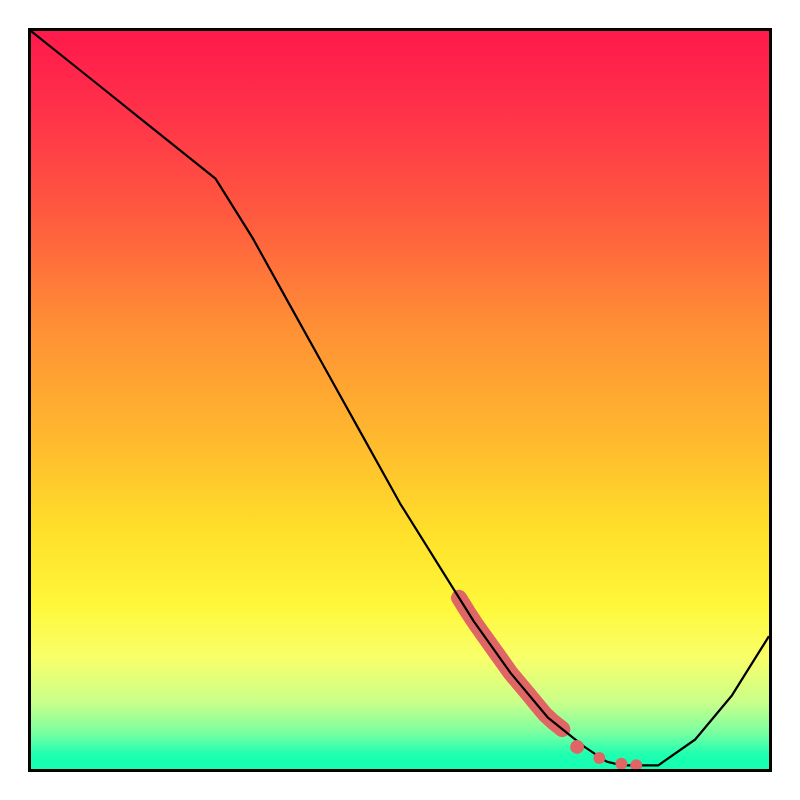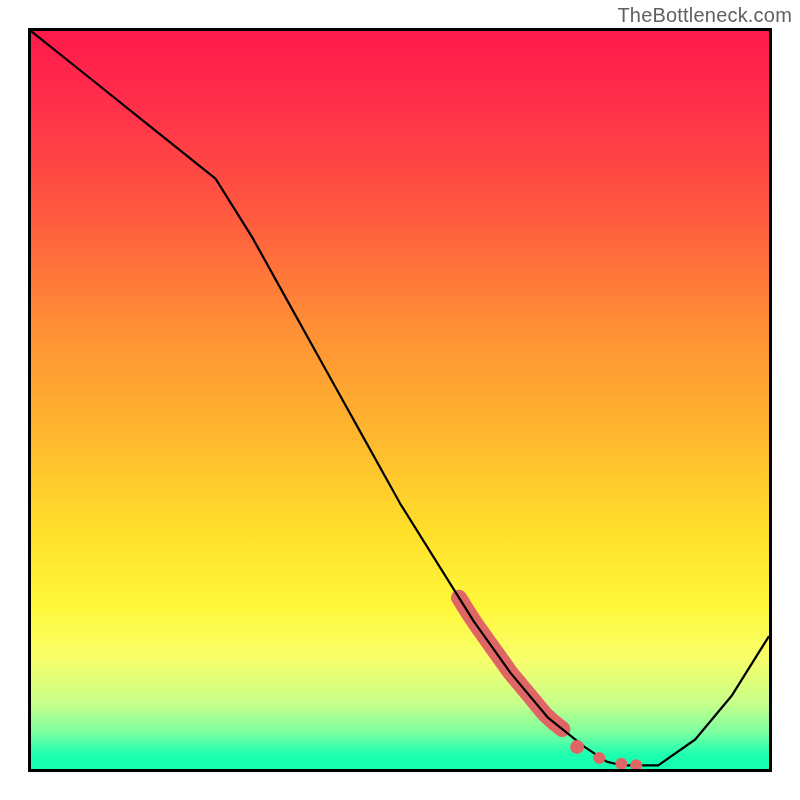--- a/index.html
+++ b/index.html
@@ -63,21 +63,20 @@
     inset: 0;
     width: 100%;
     height: 100%;
     display: block;
   }
 </style>
 </head>
 <body>
 
 <div class="outer">
-  <div class="watermark">TheBottleneck.com</div>
 
   <div class="plot-frame">
     <div class="gradient-bg"></div>
     <svg class="curve" viewBox="0 0 738 738" preserveAspectRatio="none">
 
       <g>
         <path id="seg-thick" d="M428.0 566.8 L436.6 580.6 L445.3 593.8 L453.9 605.9 L462.5 618.0 L471.1 630.0 L479.7 642.1 L488.3 652.4 L496.9 662.7 L505.5 673.1 L514.1 683.4 L522.8 691.3 L531.4 698.1 " fill="none" stroke="#e06666" stroke-width="16" stroke-linecap="round"></path>
       </g>
 
       <g>

